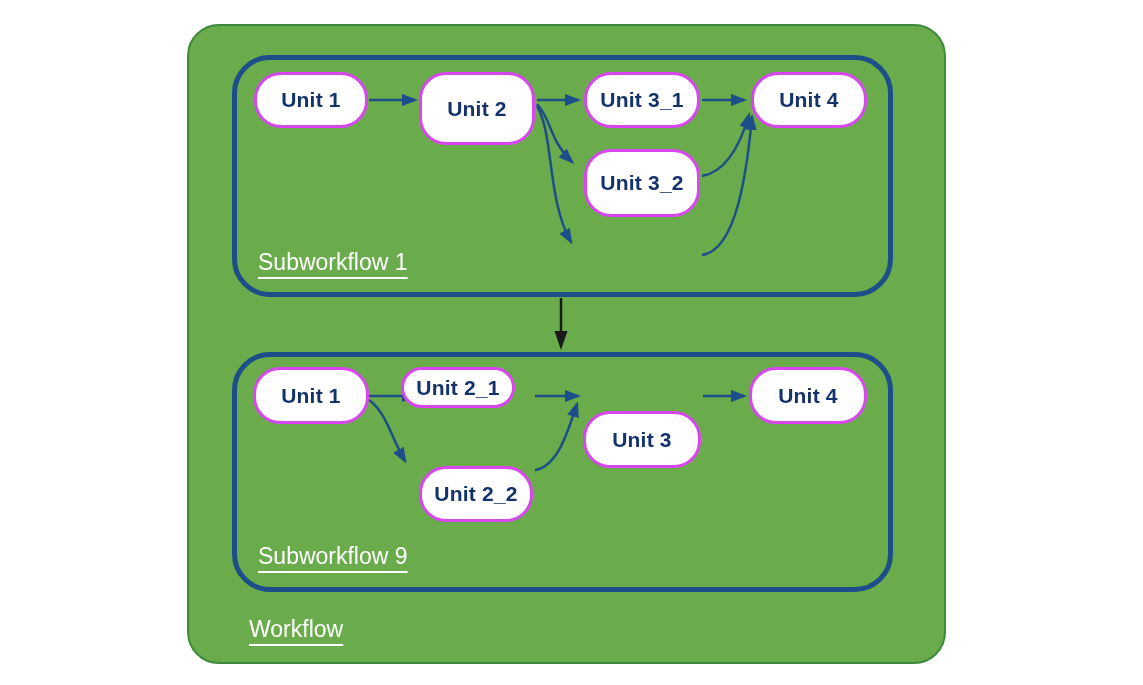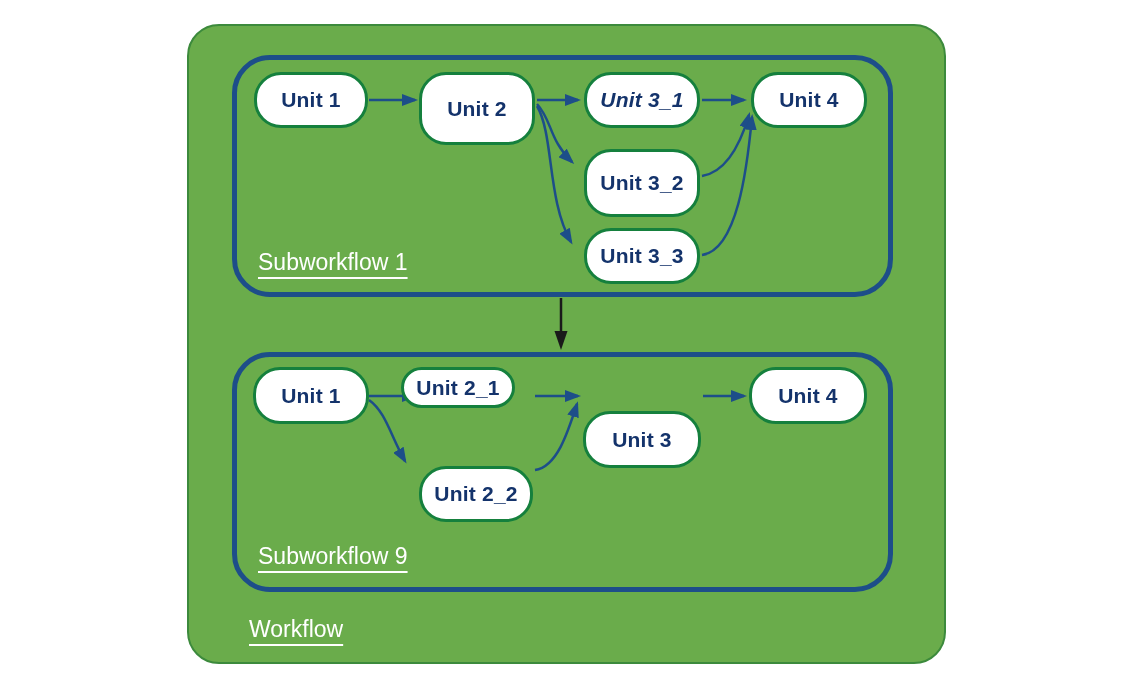--- a/index.html
+++ b/index.html
@@ -46,35 +46,35 @@
     width: 1143px;
     height: 685px;
     z-index: 3;
     pointer-events: none;
   }
 
   .node {
     position: absolute;
     box-sizing: border-box;
     background: #ffffff;
-    border: 3px solid #15803d;
+    border: 3px solid #d946ef;
     border-radius: 27px;
     color: #14336b;
     font-weight: bold;
     font-size: 21px;
     display: flex;
     align-items: center;
     justify-content: center;
     z-index: 4;
     letter-spacing: 0.2px;
   }
   
   .n-s1-u1  { left: 254px; top: 72px;  width: 114px; height: 56px; }
   .n-s1-u2  { left: 419px; top: 72px;  width: 116px; height: 73px; }
-  .n-s1-u31 { left: 584px; top: 72px;  width: 116px; height: 56px; font-style: italic; }
+  .n-s1-u31 { left: 584px; top: 72px;  width: 116px; height: 56px; }
   .n-s1-u4  { left: 751px; top: 72px;  width: 116px; height: 56px; }
   .n-s1-u32 { left: 584px; top: 149px; width: 116px; height: 68px; }
   .n-s1-u33 { left: 584px; top: 228px; width: 116px; height: 56px; }
   
   .n-s2-u1  { left: 253px; top: 367px; width: 116px; height: 57px; }
   .n-s2-u21 { left: 401px; top: 367px; width: 114px; height: 41px; }
   .n-s2-u3  { left: 583px; top: 367px; width: 118px; height: 57px; margin-top: 44px; }
   .n-s2-u4  { left: 749px; top: 367px; width: 118px; height: 57px; }
   .n-s2-u22 { left: 419px; top: 466px; width: 114px; height: 56px; }
 
@@ -131,21 +131,20 @@
     <g>
       <line x1="561" y1="298" x2="561" y2="332" stroke="#1a1a1a" stroke-width="2.5"></line>
       <polygon points="554.5,331 567.5,331 561,350" fill="#1a1a1a"></polygon>
     </g>
   </svg>
 
   <div class="node n-s1-u1">Unit 1</div>
   <div class="node n-s1-u2">Unit 2</div>
   <div class="node n-s1-u31">Unit 3_1</div>
   <div class="node n-s1-u32">Unit 3_2</div>
-  <div class="node n-s1-u33">Unit 3_3</div>
   <div class="node n-s1-u4">Unit 4</div>
 
   <div class="node n-s2-u1">Unit 1</div>
   <div class="node n-s2-u21">Unit 2_1</div>
   <div class="node n-s2-u22">Unit 2_2</div>
   <div class="node n-s2-u3">Unit 3</div>
   <div class="node n-s2-u4">Unit 4</div>
 
   <div class="section-label label-sw1">Subworkflow 1</div>
   <div class="section-label label-sw2">Subworkflow 9</div>

